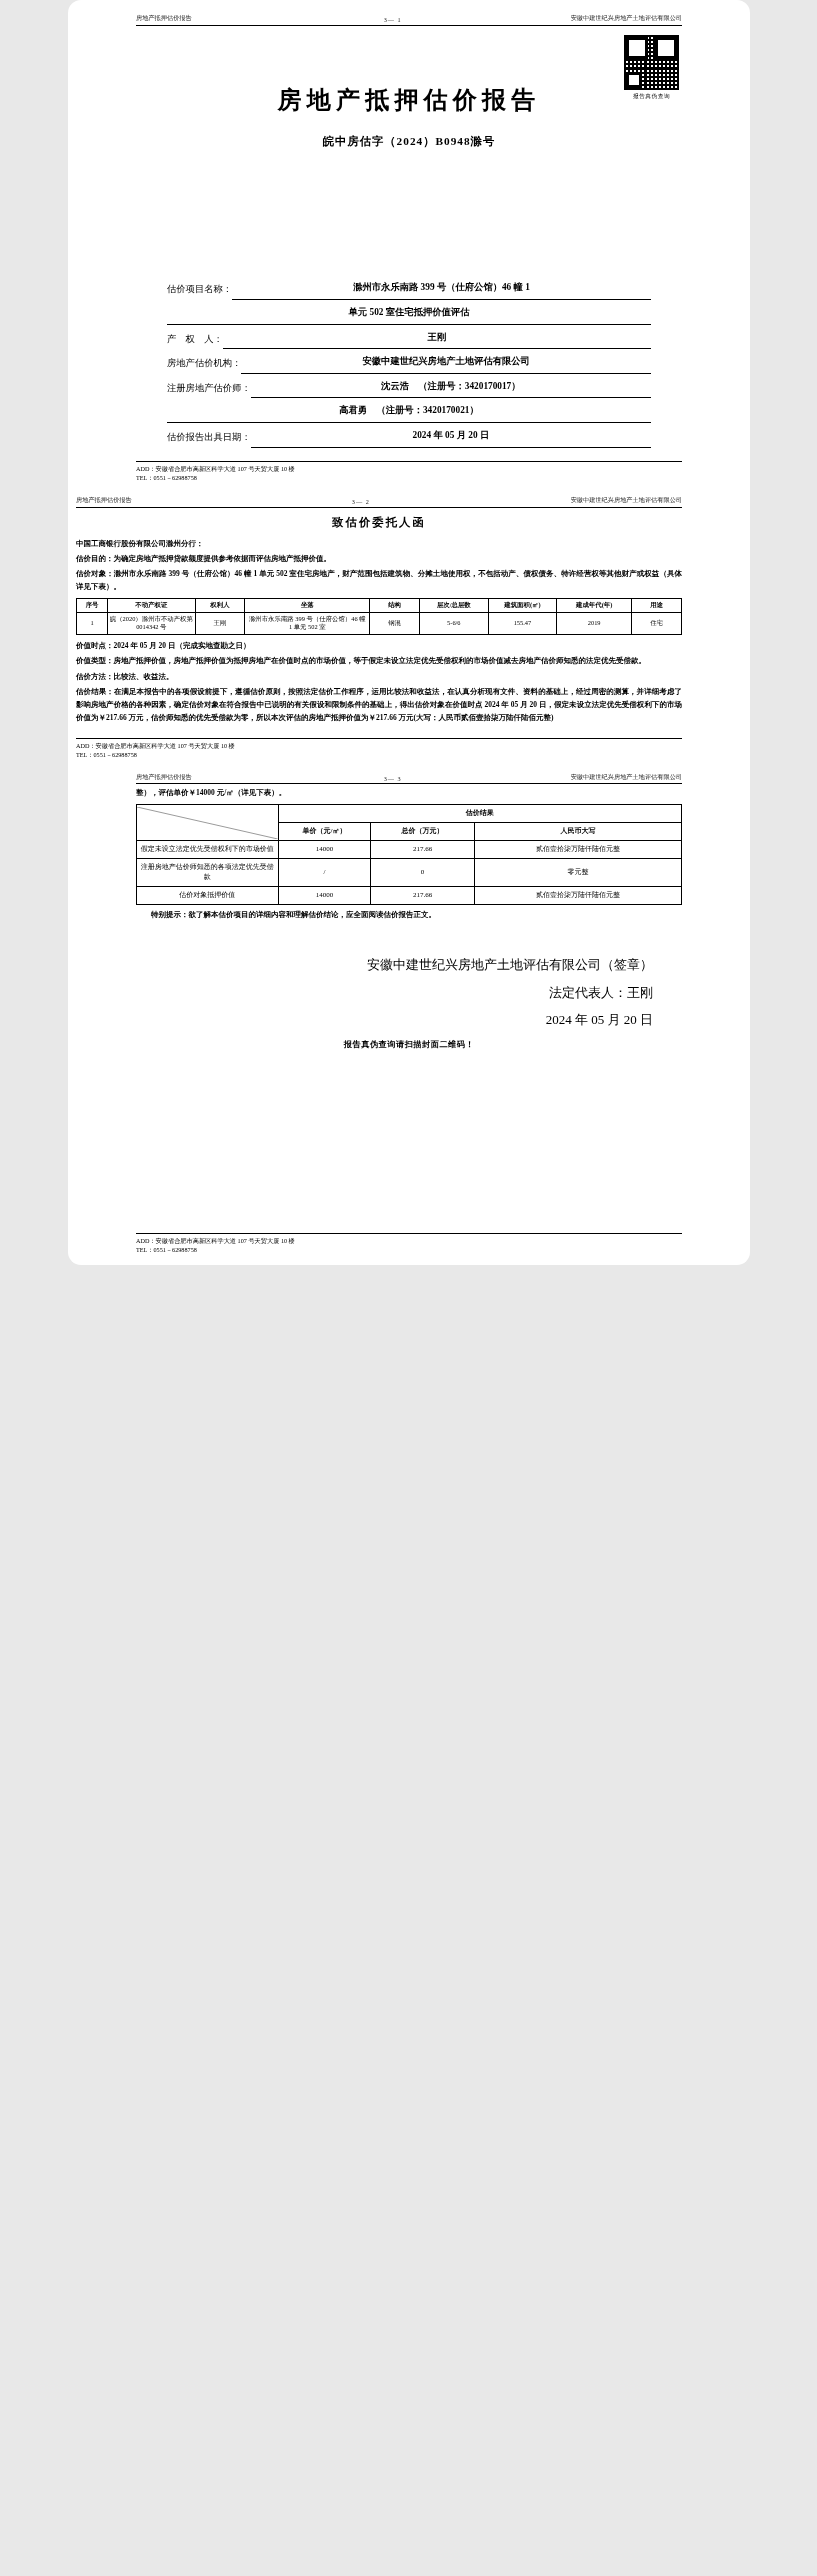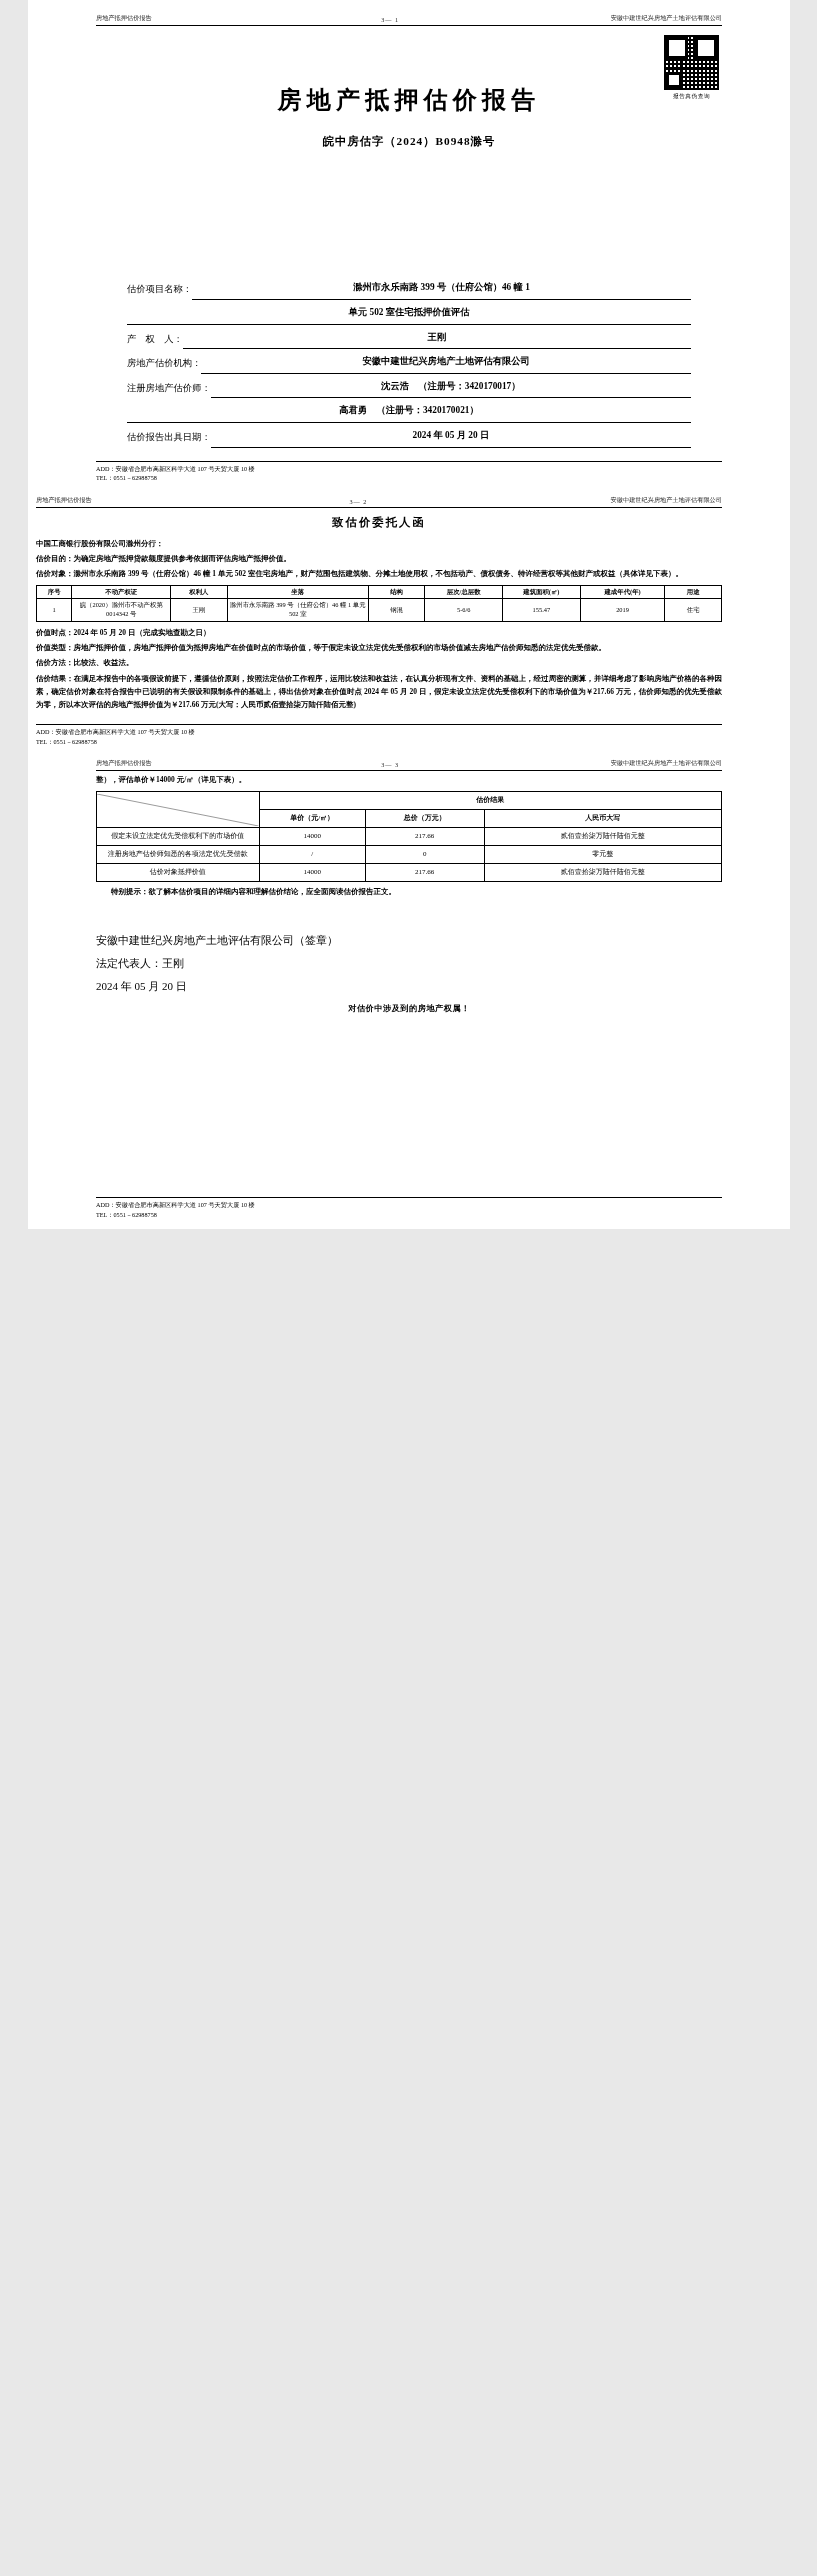--- a/index.html
+++ b/index.html
@@ -4,25 +4,26 @@
 <style>
   * { box-sizing: border-box; }
   html, body { margin:0; padding:0; }
   body {
     width:818px;
     background:#e8e8e8;
     font-family:"Liberation Serif","DejaVu Serif",serif;
     color:#000;
   }
   .page {
-    width:762px;
+    width:682px;
     background:#fff;
     margin:0 auto;
     position:relative;
     padding:0;
+    border-radius:13px;
   }
   .sheet {
     padding: 14.4px 68px 10.3px 68px;
   }
   
   .run-head {
     display:flex;
     justify-content:space-between;
     align-items:flex-end;
     font-size:6.2px;
@@ -170,21 +171,22 @@
   }
   table.res th, table.res td{
     border:0.5px solid #000;
     padding:3.6px 2.1px;
     text-align:center;
     vertical-align:middle;
     line-height:1.4;
   }
   .sign-block{
     margin-top:30px;
-    font-size:11px;
+    text-align:right;
+    font-size:13px;
     line-height:2.1;
     padding-right:29px;
   }
   .sign-center{
     text-align:center;
     font-size:8.2px;
     font-weight:bold;
     margin-top:5.2px;
     letter-spacing:0.5px;
   }
@@ -369,21 +371,21 @@
     <div class="p">
       <span class="b">特别提示：</span><span class="b">欲了解本估价项目的详细内容和理解估价结论，应全面阅读估价报告正文。</span>
     </div>
 
     <div class="sign-block">
       <div>安徽中建世纪兴房地产土地评估有限公司（签章）</div>
       <div>法定代表人：王刚</div>
       <div>2024 年 05 月 20 日</div>
     </div>
 
-    <div class="sign-center">对估价中涉及到的房地产权属！</div>
+    <div class="sign-center">报告真伪查询请扫描封面二维码！</div>
 
     <div class="tail-space"></div>
 
     <div class="foot">
       <div class="foot-line">ADD：安徽省合肥市高新区科学大道 107 号天贸大厦 10 楼</div>
       <div class="foot-line">TEL：0551－62988758</div>
     </div>
 
   </div>
 

